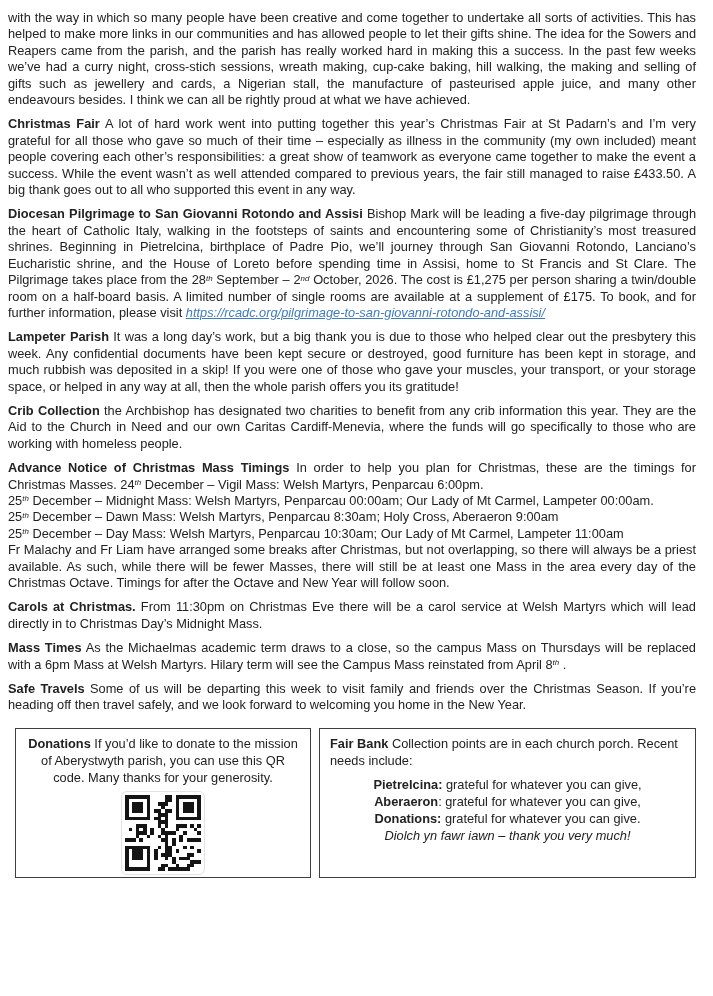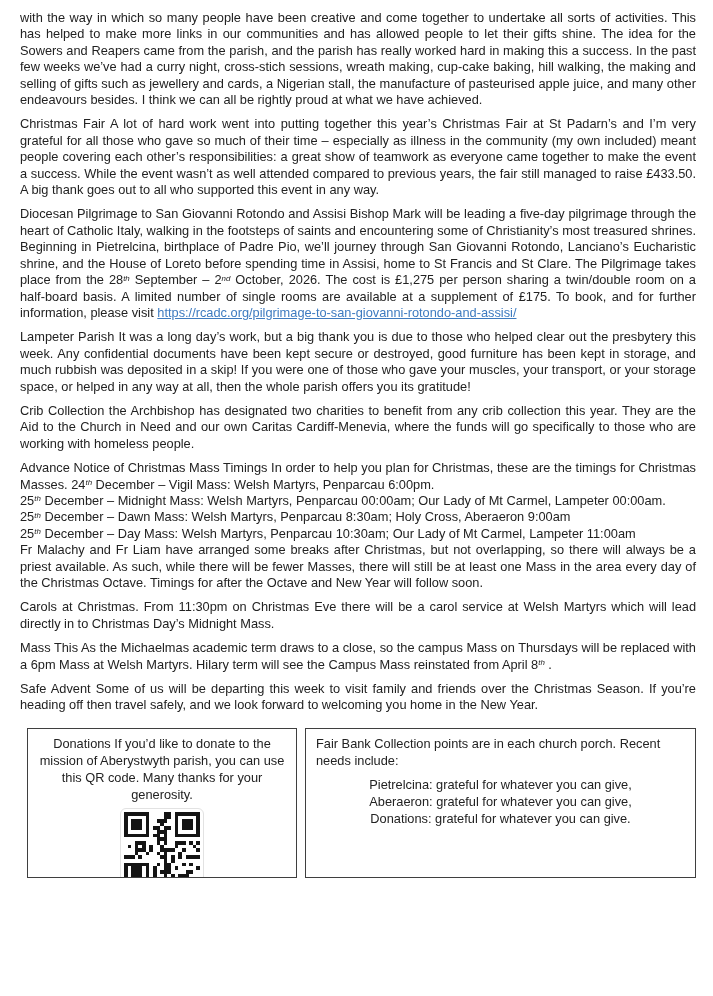--- a/index.html
+++ b/index.html
@@ -10,57 +10,58 @@
   }
   *{margin:0;padding:0;box-sizing:border-box;}
   html,body{background:#ffffff;}
   body{
     width:713px;height:996px;overflow:hidden;
     font-family:"Liberation Sans","DejaVu Sans",sans-serif;
     color:var(--text);
   }
   .page{
     width:713px;height:996px;
-    padding:10px 17px 0 20px;
+    padding:10px 17px 0 8px;
     background:#ffffff;
   }
   .para{
     font-size:12.8px;line-height:16.4px;
     text-align:justify;
     margin-bottom:8px;
     color:var(--text);
   }
-  .b{font-weight:normal;margin-top:32px;}
+  .b{font-weight:bold;margin-top:32px;}
   .i{font-style:italic;}
   sup{
     font-size:0.62em;
     vertical-align:baseline;
     position:relative;top:-0.45em;
     line-height:0;
     font-style:italic;
   }
   a.link{
     color:var(--link-blue);
     text-decoration:underline;
     cursor:pointer;
     word-break:break-word;
+    font-style:italic;
   }
   .boxes{
     display:flex;
     gap:8px;
     margin:14px 0 0 7px;
   }
   .box{
     border:1.5px solid var(--box-border);
     height:150px;
     padding:6px 10px;
     background:#ffffff;
     overflow:hidden;
   }
-  .box-donations{width:270px;text-align:center;}
+  .box-donations{width:296px;text-align:center;}
   .box-foodbank{flex:1;}
   .box p{font-size:12.8px;line-height:17px;color:var(--text);}
   .center{text-align:center;}
   .needs{margin-top:7px;}
   .qr-wrap{
     display:flex;justify-content:center;
     margin-top:5px;
   }
   .qr-tile{
     background:#ffffff;
@@ -73,25 +74,25 @@
 </head>
 <body>
 
 <main class="page">
 
   <section class="content">
     <p class="para"><span>with the way in which so many people have been creative and come together to undertake all sorts of activities. This has helped to make more links in our communities and has allowed people to let their gifts shine. The idea for the Sowers and Reapers came from the parish, and the parish has really worked hard in making this a success. In the past few weeks we’ve had a curry night, cross-stich sessions, wreath making, cup-cake baking, hill walking, the making and selling of gifts such as jewellery and cards, a Nigerian stall, the manufacture of pasteurised apple juice, and many other endeavours besides. I think we can all be rightly proud at what we have achieved.</span></p>
     <p class="para"><span class="b">Christmas Fair</span><span> A lot of hard work went into putting together this year’s Christmas Fair at St Padarn’s and I’m very grateful for all those who gave so much of their time – especially as illness in the community (my own included) meant people covering each other’s responsibilities: a great show of teamwork as everyone came together to make the event a success. While the event wasn’t as well attended compared to previous years, the fair still managed to raise £433.50. A big thank goes out to all who supported this event in any way.</span></p>
     <p class="para"><span class="b">Diocesan Pilgrimage to San Giovanni Rotondo and Assisi</span><span> Bishop Mark will be leading a five-day pilgrimage through the heart of Catholic Italy, walking in the footsteps of saints and encountering some of Christianity’s most treasured shrines. Beginning in Pietrelcina, birthplace of Padre Pio, we’ll journey through San Giovanni Rotondo, Lanciano’s Eucharistic shrine, and the House of Loreto before spending time in Assisi, home to St Francis and St Clare. The Pilgrimage takes place from the 28</span><sup>th</sup><span> September – 2</span><sup>nd</sup><span> October, 2026. The cost is £1,275 per person sharing a twin/double room on a half-board basis. A limited number of single rooms are available at a supplement of £175.  To book, and for further information, please visit </span><a href="#" class="link">https://rcadc.org/pilgrimage-to-san-giovanni-rotondo-and-assisi/</a></p>
     <p class="para"><span class="b">Lampeter Parish</span><span> It was a long day’s work, but a big thank you is due to those who helped clear out the presbytery this week. Any confidential documents have been kept secure or destroyed, good furniture has been kept in storage, and much rubbish was deposited in a skip! If you were one of those who gave your muscles, your transport, or your storage space, or helped in any way at all, then the whole parish offers you its gratitude!</span></p>
-    <p class="para"><span class="b">Crib Collection</span><span> the Archbishop has designated two charities to benefit from any crib collection this year. They are the Aid to the Church in Need and our own Caritas Cardiff-Menevia, where the funds will go specifically to those who are working with homeless people.</span></p>
+    <p class="para"><span class="b">Crib Collection</span><span> the Archbishop has designated two charities to benefit from any crib information this year. They are the Aid to the Church in Need and our own Caritas Cardiff-Menevia, where the funds will go specifically to those who are working with homeless people.</span></p>
     <p class="para"><span class="b">Advance Notice of Christmas Mass Timings</span><span> In order to help you plan for Christmas, these are the timings for Christmas Masses.  24</span><sup>th</sup><span> December – Vigil Mass: Welsh Martyrs, Penparcau 6:00pm.</span><br><span>25</span><sup>th</sup><span> December – Midnight Mass: Welsh Martyrs, Penparcau 00:00am; Our Lady of Mt Carmel, Lampeter 00:00am.</span><br><span>25</span><sup>th</sup><span> December – Dawn Mass: Welsh Martyrs, Penparcau 8:30am; Holy Cross, Aberaeron 9:00am</span><br><span>25</span><sup>th</sup><span> December – Day Mass: Welsh Martyrs, Penparcau 10:30am; Our Lady of Mt Carmel, Lampeter 11:00am</span><br><span>Fr Malachy and Fr Liam have arranged some breaks after Christmas, but not overlapping, so there will always be a priest available. As such, while there will be fewer Masses, there will still be at least one Mass in the area every day of the Christmas Octave. Timings for after the Octave and New Year will follow soon.</span></p>
     <p class="para"><span class="b">Carols at Christmas.</span><span> From 11:30pm on Christmas Eve there will be a carol service at Welsh Martyrs which will lead directly in to Christmas Day’s Midnight Mass.</span></p>
-    <p class="para"><span class="b">Mass This</span><span> As the Michaelmas academic term draws to a close, so the campus Mass on Thursdays will be replaced with a 6pm Mass at Welsh Martyrs. Hilary term will see the Campus Mass reinstated from April 8</span><sup>th</sup><span> .</span></p>
-    <p class="para"><span class="b">Safe Advent</span><span> Some of us will be departing this week to visit family and friends over the Christmas Season. If you’re heading off then travel safely, and we look forward to welcoming you home in the New Year.</span></p>
+    <p class="para"><span class="b">Mass Times</span><span> As the Michaelmas academic term draws to a close, so the campus Mass on Thursdays will be replaced with a 6pm Mass at Welsh Martyrs. Hilary term will see the Campus Mass reinstated from April 8</span><sup>th</sup><span> .</span></p>
+    <p class="para"><span class="b">Safe Travels</span><span> Some of us will be departing this week to visit family and friends over the Christmas Season. If you’re heading off then travel safely, and we look forward to welcoming you home in the New Year.</span></p>
   </section>
 
   <section class="boxes">
 
     <div class="box box-donations">
       <p class="center"><span class="b">Donations</span><span> If you’d like to donate to the mission of Aberystwyth parish, you can use this QR code. Many thanks for your generosity.</span></p>
       <div class="qr-wrap">
         <div class="qr-tile">
           <svg viewBox="0 0 21 21" width="76" height="76" shape-rendering="crispEdges">
             <rect x="0" y="0" width="21" height="21" fill="#ffffff"></rect>
@@ -215,17 +216,17 @@
                   <rect x="17" y="20" width="1" height="1"></rect>
                 </g>
             </g>
           </svg>
         </div>
       </div>
     </div>
 
     <div class="box box-foodbank">
       <p><span class="b">Fair Bank</span><span> Collection points are in each church porch. Recent needs include:</span></p>
-      <p class="center needs"><span class="b">Pietrelcina:</span><span> grateful for whatever you can give,</span><br><span class="b">Aberaeron</span><span>: grateful for whatever you can give,</span><br><span class="b">Donations:</span><span> grateful for whatever you can give.</span><br></p>
+      <p class="center needs"><span class="b">Pietrelcina:</span><span> grateful for whatever you can give,</span><br><span class="b">Aberaeron</span><span>: grateful for whatever you can give,</span><br><span class="b">Donations:</span><span> grateful for whatever you can give.</span><br><span class="i">Diolch yn fawr iawn – thank you very much!</span></p>
     </div>
 
   </section>
 </main>
 
 </body></html>

